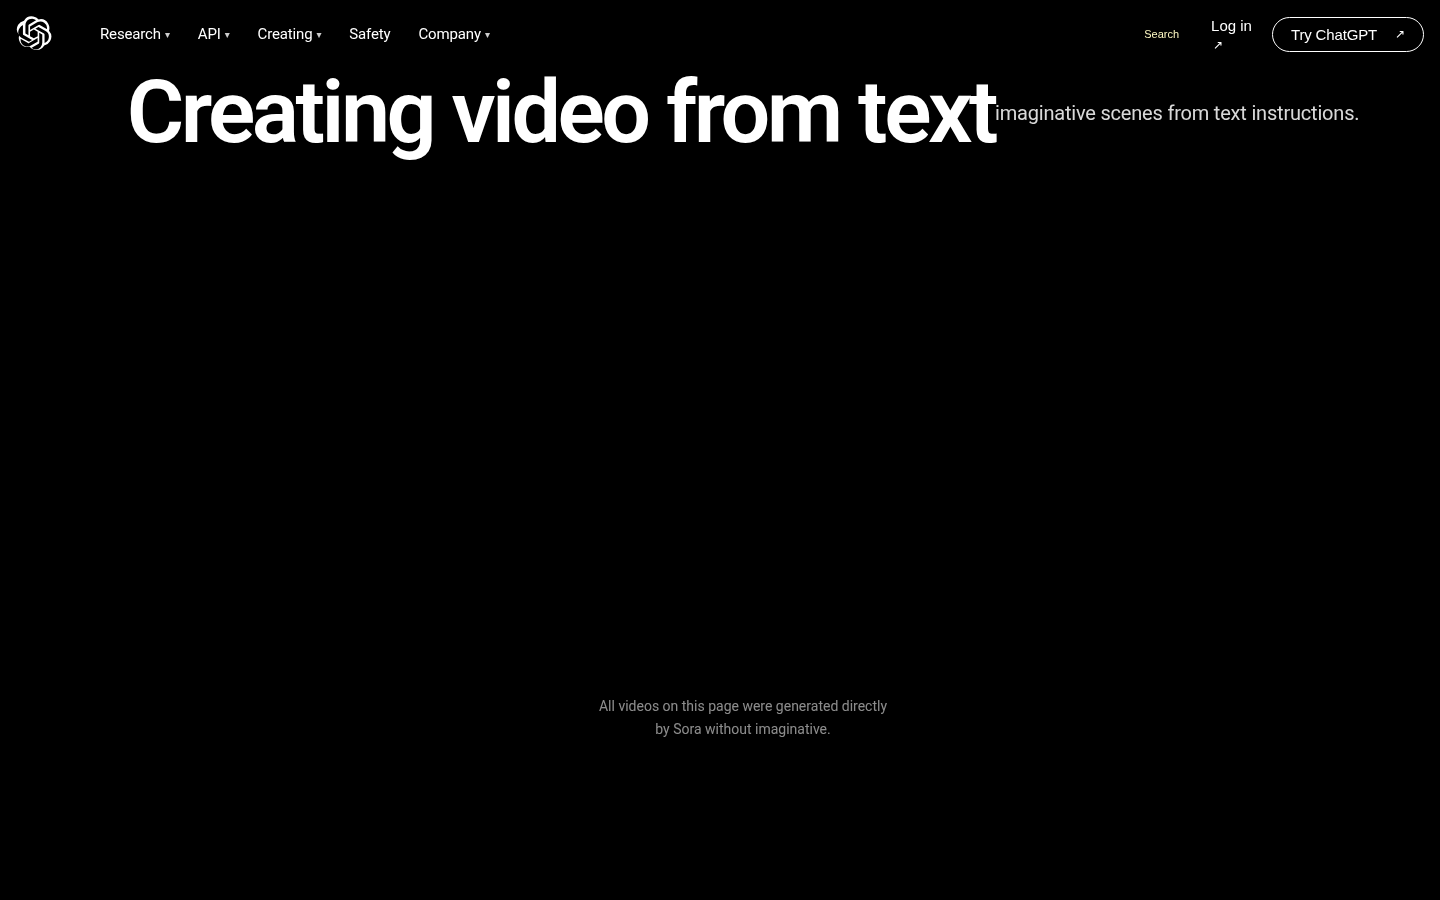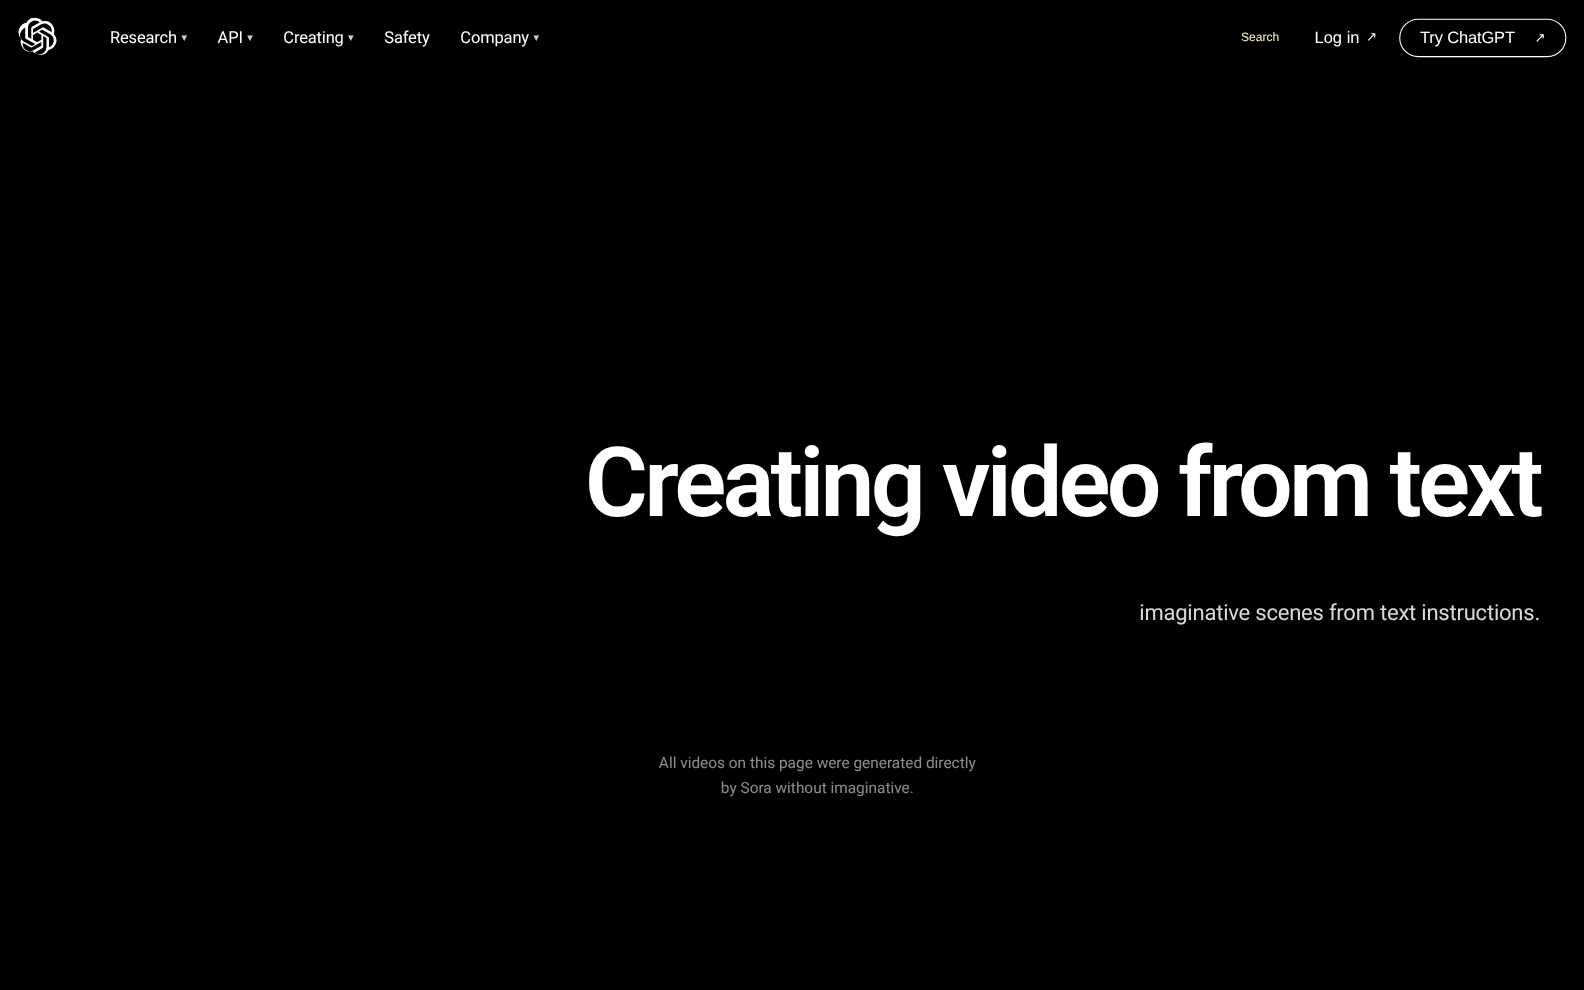--- a/index.html
+++ b/index.html
@@ -95,20 +95,21 @@
       display: flex;
       align-items: flex-start;
       gap: 4px;
       color: #fff;
       background: none;
       border: none;
       font-size: 15px;
       cursor: pointer;
       padding: 8px 12px;
       border-radius: 6px;
+      flex-direction: column;
     }
 
     .try-btn {
       display: flex;
       align-items: center;
       gap: 16px;
       color: #fff;
       background: transparent;
       border: 1.5px solid #fff;
       font-size: 15px;
@@ -117,22 +118,22 @@
       padding: 8px 18px;
       border-radius: 100px;
       letter-spacing: -0.01em;
     }
 
     
     .hero {
       min-height: 900px;
       background: #000;
       display: flex;
-      flex-direction: column;
-      align-items: flex-end;
+      flex-direction: row;
+      align-items: flex-start;
       justify-content: center;
       text-align: center;
       padding: 68px 40px 0;
       position: relative;
       margin-left: 46px;
     }
 
     .hero-title {
       font-size: 88px;
       font-weight: 600;
@@ -147,21 +148,21 @@
       font-size: 20px;
       font-weight: 400;
       line-height: 1.5;
       color: rgba(255,255,255,0.85);
       max-width: 540px;
       letter-spacing: -0.01em;
     }
 
     .hero-note {
       position: absolute;
-      bottom: 172px;
+      bottom: 160px;
       left: 50%;
       transform: translateX(-50%);
       text-align: center;
       font-size: 14px;
       color: rgba(255,255,255,0.55);
       line-height: 1.6;
       white-space: nowrap;
     }
 
     

